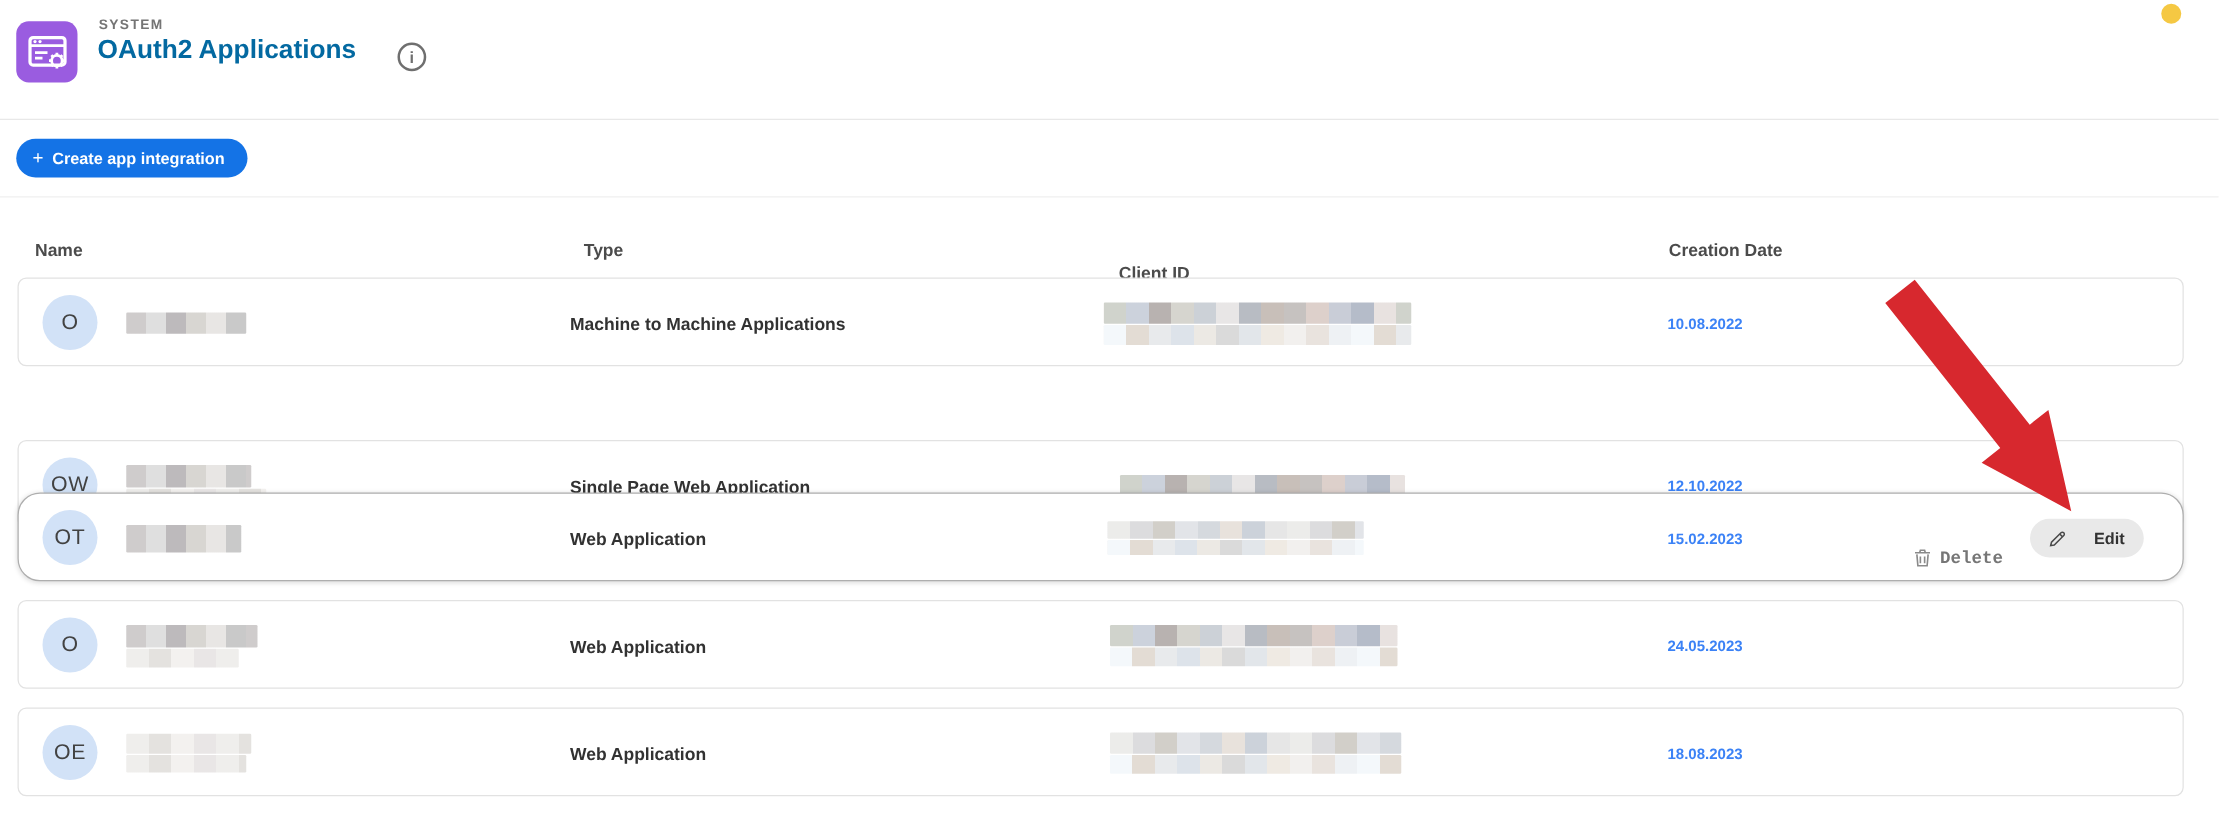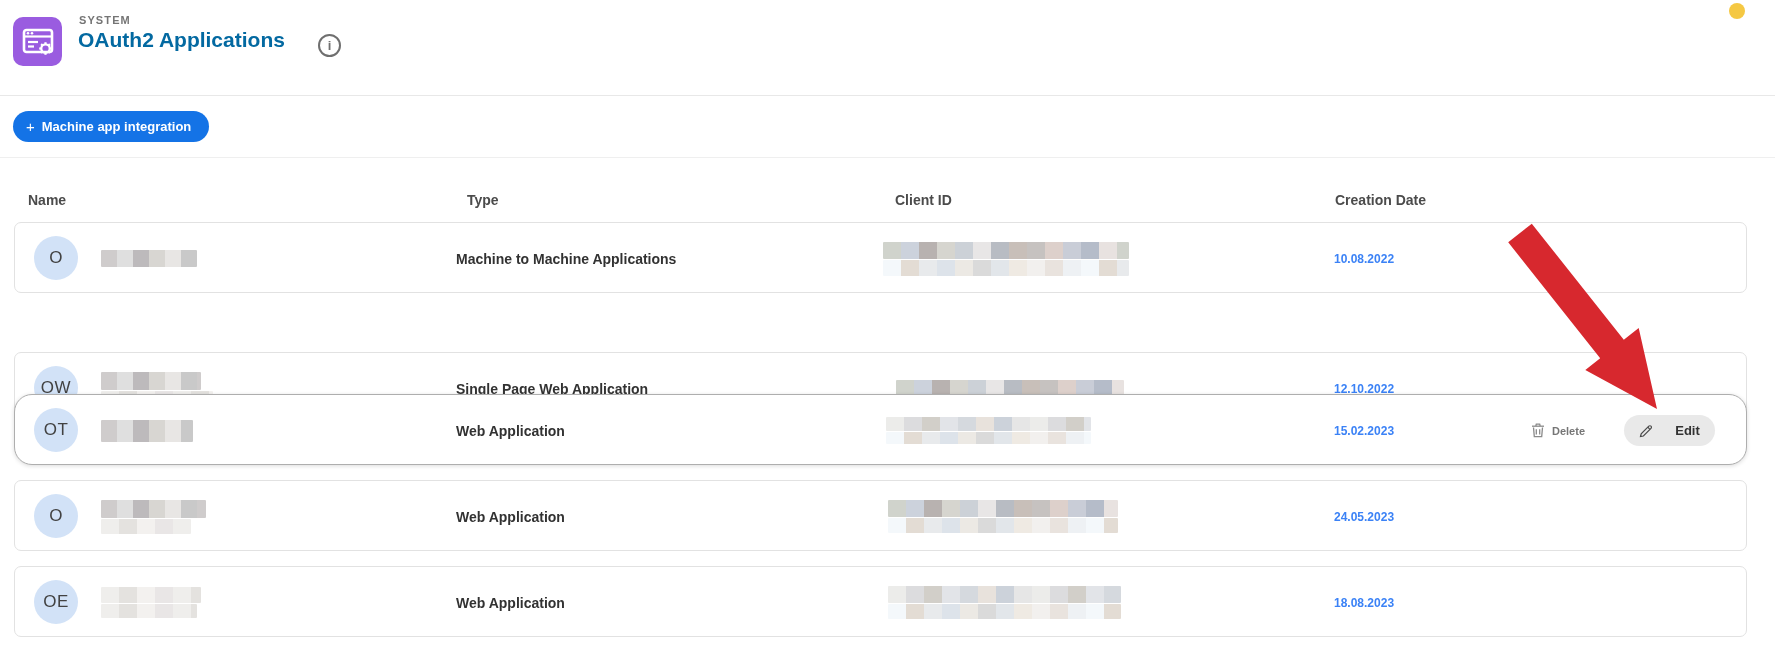--- a/index.html
+++ b/index.html
@@ -24,21 +24,21 @@
 
   
   .create-btn { left:13px; top:111px; height:31px; padding:0 18px 0 13px; border:none;
     border-radius:16px; background:#1473e6; color:#fff; font-size:13px; font-weight:700;
     font-family:"Liberation Sans", sans-serif; display:flex; align-items:center;
     gap:7px; cursor:pointer; }
   .plus { font-size:15px; font-weight:400; margin-top:-1px; }
 
   
   .colhead { top:192px; font-size:14px; font-weight:700; color:#4b4b4b; }
-  .ch-name { left:28px; } .ch-type { left:455px;margin-left:12px; } .ch-client { left:895px; }
+  .ch-name { left:28px; } .ch-type { left:455px;margin-left:12px; } .ch-client { left:895px;margin-top:18px; }
   .ch-date { left:1335px; }
 
   .row { left:14px; width:1733px; height:71px; background:#fff;
     border:1px solid #e2e2e2; border-radius:7px; }
   .row.hover { border-color:#aeaeae; box-shadow:0 1px 4px rgba(0,0,0,.14); }
   .r1 { top:222px; } .r2 { top:308px;margin-top:44px; } .r3 { top:394px;border-radius:18px; } .r4 { top:480px; } .r5 { top:566px; }
 
   .avatar { left:19px; top:13px; width:44px; height:44px; border-radius:50%;
     background:#d2e2f7; color:#424242; font-size:17px; display:flex;
     align-items:center; justify-content:center; letter-spacing:.5px; }
@@ -52,23 +52,23 @@
   .name-red { left:86px; top:0; height:71px; }
   .client-red { top:0; height:71px; }
   .pixline { border-radius:1px; }
   .pxn  { background-image:repeating-linear-gradient(90deg,#cfcccc 0 16px,#dfdfdf 16px 32px,#bdbabc 32px 48px,#d8d6d2 48px 64px,#e8e6e4 64px 80px,#c9c9c9 80px 96px); }
   .pxn2 { background-image:repeating-linear-gradient(90deg,#efeeec 0 18px,#e4e2df 18px 36px,#f3f1ef 36px 54px,#e9e6e6 54px 72px); }
   .pxc  { background-image:repeating-linear-gradient(90deg,#d0d3cc 0 18px,#ccd2dc 18px 36px,#b8b2b0 36px 54px,#d6d5cf 54px 72px,#ccd1d7 72px 90px,#e8e6e6 90px 108px,#b8bcc3 108px 126px,#c8bfb9 126px 144px,#c6c2c0 144px 162px,#ddd0cb 162px 180px,#c9cdd7 180px 198px,#b5bcc9 198px 216px,#e8e2e0 216px 234px); }
   .pxc2 { background-image:repeating-linear-gradient(90deg,#f4f8fb 0 18px,#e3dcd4 18px 36px,#e8eaec 36px 54px,#dde3ea 54px 72px,#ece9e4 72px 90px,#dadada 90px 108px,#e2e6ea 108px 126px,#efeae3 126px 144px,#f2f0ee 144px 162px,#e9e3de 162px 180px,#eef1f4 180px 198px); }
   .pxc3 { background-image:repeating-linear-gradient(90deg,#ececea 0 18px,#dcdcde 18px 36px,#d2cfc9 36px 54px,#e2e4e8 54px 72px,#d5d9de 72px 90px,#e8e2dc 90px 108px,#ccd2da 108px 126px,#e6e6e6 126px 144px); }
 
   
-  .delete-btn { left:1516px; top:20px; height:31px; display:flex; align-items:center;
-    gap:7px; background:transparent; border:none; color:#767676; font-size:11px;
-    font-weight:700; font-family:Liberation Sans, sans-serif; cursor:pointer; }
+  .delete-btn { left:1516px; top:36px; height:31px; display:flex; align-items:center;
+    gap:7px; background:transparent; border:none; color:#767676; font-size:14px;
+    font-weight:700; font-family:Liberation Mono, monospace; cursor:pointer; }
   .edit-btn { left:1609px; top:20px; width:91px; height:31px; border:none;
     border-radius:16px; background:#e9e9e9; color:#323232; font-size:13px;
     font-weight:700; font-family:"Liberation Sans", sans-serif; display:flex;
     align-items:center; justify-content:center; gap:22px; cursor:pointer; }
 
   .arrow-layer { left:0; top:0; width:1775px; height:671px; pointer-events:none; }
 </style>
 </head>
 <body>
 
@@ -96,21 +96,21 @@
     </svg>
   </div>
   <div class="abs category">SYSTEM</div>
   <div class="abs page-title">OAuth2 Applications</div>
   <div class="abs info-icon">i</div>
   <div class="abs status-dot"></div>
   <div class="abs divider1"></div>
 
   <button class="abs create-btn">
     <span class="plus">+</span>
-    <span>Machine app integration</span>
+    <span>Create app integration</span>
   </button>
   <div class="abs divider2"></div>
 
   <div class="abs colhead ch-name">Name</div>
   <div class="abs colhead ch-type">Type</div>
   <div class="abs colhead ch-client">Client ID</div>
   <div class="abs colhead ch-date">Creation Date</div>
 
   <div class="abs row r1">
     <div class="abs avatar">O</div>

